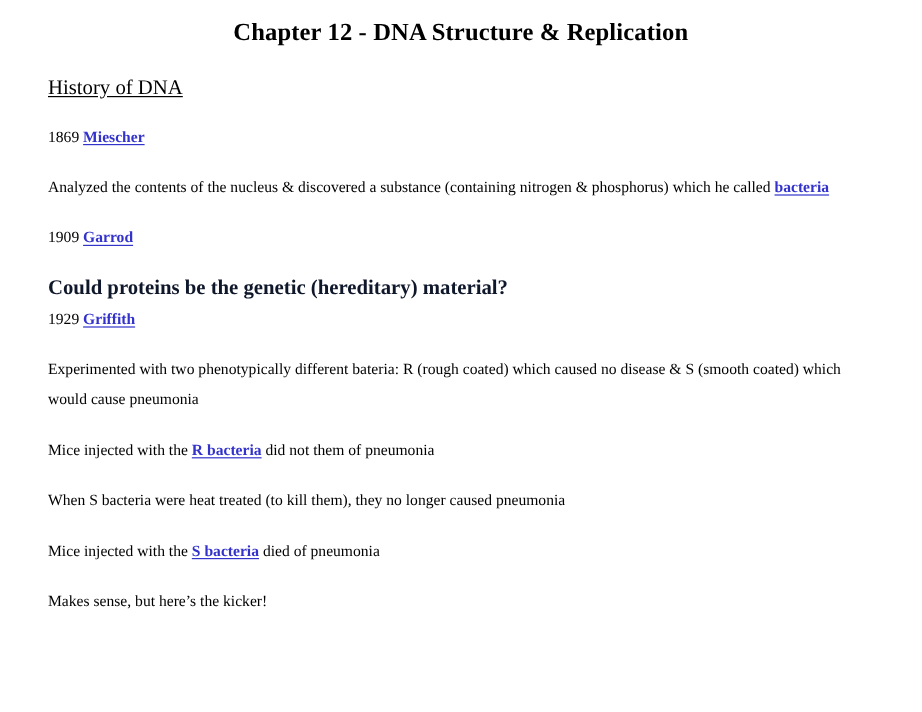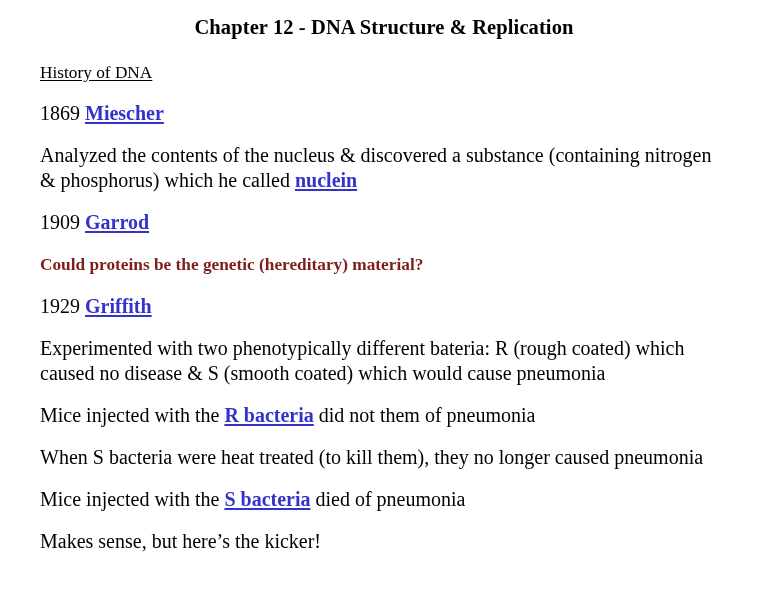--- a/index.html
+++ b/index.html
@@ -34,21 +34,21 @@
     padding: 0 40px;
     letter-spacing: 0.1px;
   }
 
   .body-block {
     padding: 0 40px 0 40px;
     margin-top: 20px;
   }
 
   .para {
-    font-size: 20px;
+    font-size: 13px;
     line-height: 25px;
     margin: 0 0 17px 0;
     text-align: left;
     color: #000000;
   }
 
   .section-heading {
     font-size: 17.3px;
     line-height: 25px;
     margin: 16px 0 16px 0;
@@ -56,22 +56,22 @@
   }
   .section-heading .u {
     text-decoration: underline;
     text-underline-offset: 2px;
   }
 
   .bold-question {
     font-size: 17.3px;
     line-height: 25px;
     font-weight: bold;
-    margin: 0 0 17px 0;
-    color: #7f1d1d;
+    margin: 0 0 1px 0;
+    color: #0f172a;
   }
 
   a.link,
   .link {
     color: #3333cc;
     font-weight: bold;
     text-decoration: underline;
     text-underline-offset: 2px;
     cursor: pointer;
   }
@@ -92,21 +92,21 @@
 
     <div class="section-heading">
       <span class="u">History of DNA</span>
     </div>
 
     <p class="para">
       <span class="year">1869</span><span>&nbsp;</span><span class="link">Miescher</span>
     </p>
 
     <p class="para">
-      <span>Analyzed the contents of the nucleus &amp; discovered a substance (containing nitrogen &amp; phosphorus) which he called </span><span class="link">nuclein</span>
+      <span>Analyzed the contents of the nucleus &amp; discovered a substance (containing nitrogen &amp; phosphorus) which he called </span><span class="link">bacteria</span>
     </p>
 
     <p class="para">
       <span class="year">1909</span><span>&nbsp;</span><span class="link">Garrod</span>
     </p>
 
 
     <p class="bold-question">Could proteins be the genetic (hereditary) material?</p>
 
     <p class="para">

